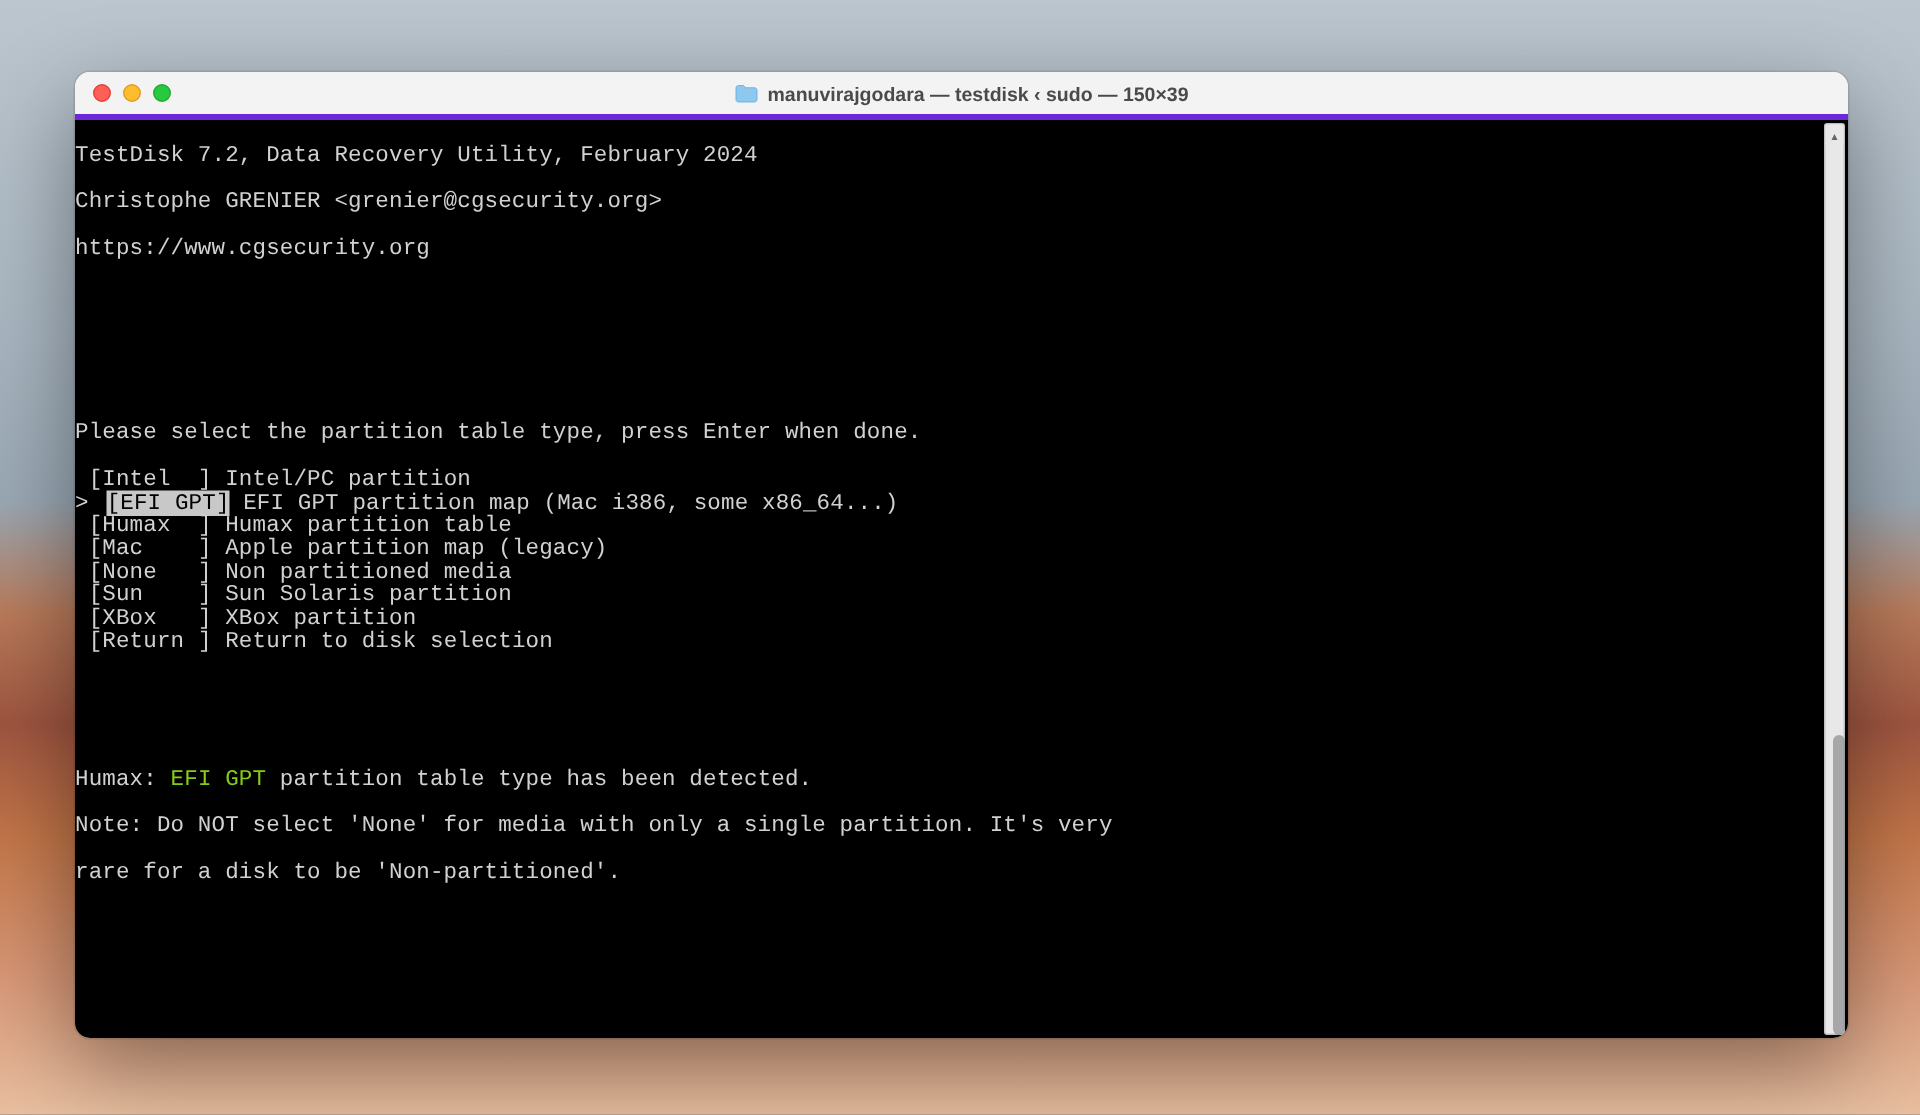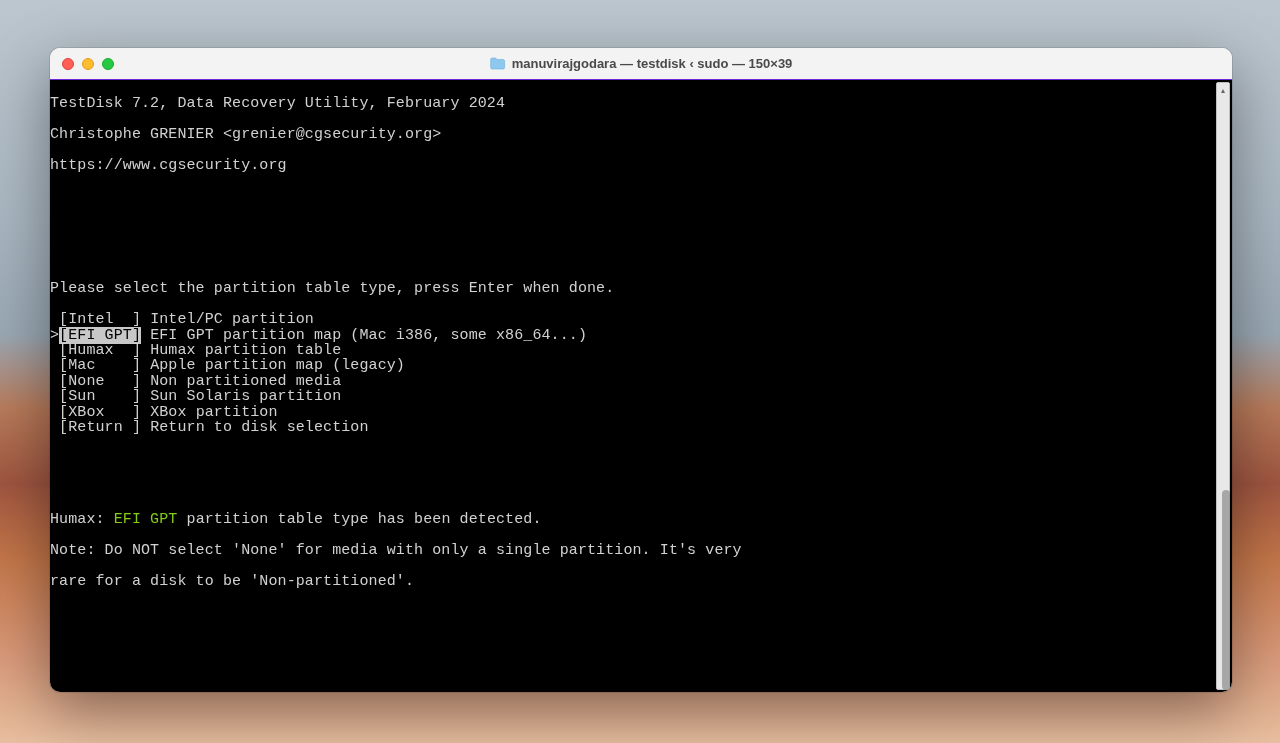--- a/index.html
+++ b/index.html
@@ -37,21 +37,21 @@
       background: #fff;
       border-radius: 10px;
       box-shadow: 0 20px 60px rgba(0,0,0,0.4), 0 0 0 1px rgba(0,0,0,0.1);
       overflow: hidden;
       display: flex;
       flex-direction: column;
     }
     .titlebar {
       height: 32px;
       background: #f3f3f3;
-      border-bottom: 1px solid #6d28d9;
+      border-bottom: 4px solid #6d28d9;
       display: flex;
       align-items: center;
       position: relative;
       flex-shrink: 0;
     }
     .traffic-lights {
       display: flex;
       gap: 8px;
       margin-left: 12px;
     }
@@ -93,20 +93,21 @@
       color: #d1d1d1;
       white-space: pre;
       letter-spacing: 0.1px;
     }
     .line {
       min-height: 15.4px;
     }
     .selected {
       background: #c8c8c8;
       color: #000;
+      margin-left: 12px;
     }
     .green {
       color: #84cc16;
     }
     .scrollbar-track {
       position: absolute;
       right: 2px;
       top: 2px;
       bottom: 2px;
       width: 14px;

